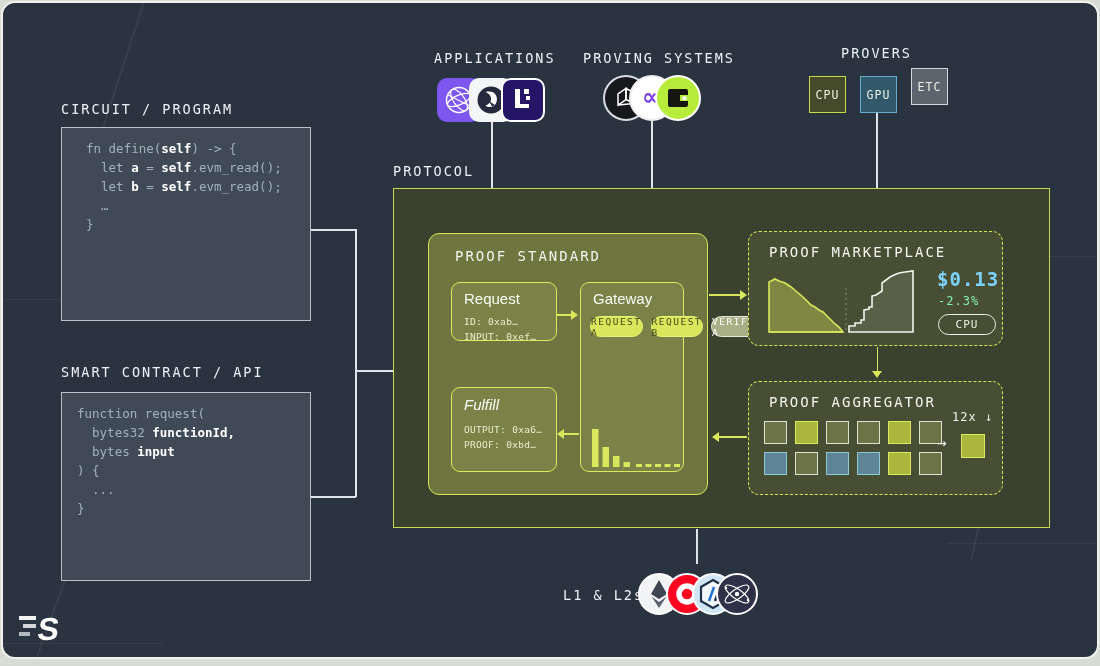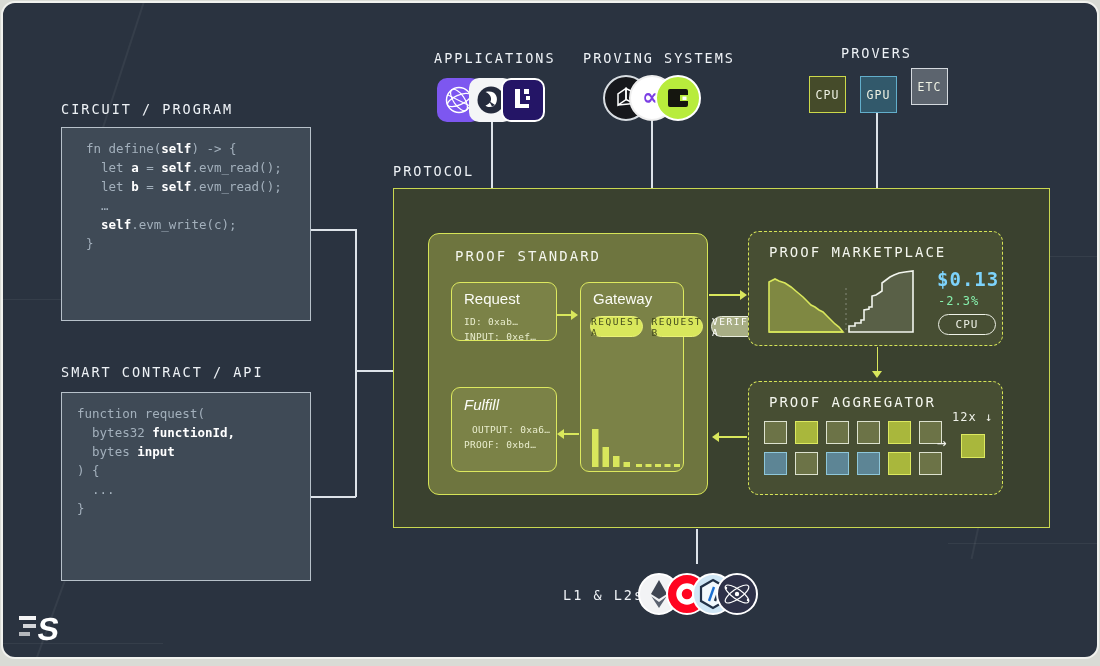--- a/index.html
+++ b/index.html
@@ -67,21 +67,20 @@
   <div class="abs deco" style="left:120px;top:-20px;width:2px;height:160px;transform:rotate(18deg);"></div>
   <div class="abs deco" style="left:1005px;top:200px;width:2px;height:360px;transform:rotate(12deg);"></div>
   <div class="abs deco" style="left:60px;top:480px;width:2px;height:200px;transform:rotate(20deg);"></div>
 
   <div class="abs sec-label mono" style="left:58px;top:98px;">CIRCUIT / PROGRAM</div>
   <div class="abs code-box" style="left:58px;top:124px;width:250px;height:194px;padding-left:24px;">
       <div class="code-line"><span class="dim">fn define(</span><span class="bright">self</span><span class="dim">) -&gt; {</span></div>
       <div class="code-line"><span class="dim">  let </span><span class="bright">a</span><span class="dim"> = </span><span class="bright">self</span><span class="dim">.evm_read();</span></div>
       <div class="code-line"><span class="dim">  let </span><span class="bright">b</span><span class="dim"> = </span><span class="bright">self</span><span class="dim">.evm_read();</span></div>
       <div class="code-line"><span class="dim">  …</span></div>
-      <div class="code-line"><span class="dim">  </span><span class="bright">self</span><span class="dim">.evm_write(c);</span></div>
       <div class="code-line"><span class="dim">}</span></div>
     </div>
 
   <div class="abs sec-label mono" style="left:58px;top:361px;">SMART CONTRACT / API</div>
   <div class="abs code-box" style="left:58px;top:389px;width:250px;height:189px;">
       <div class="code-line"><span class="dim">function request(</span></div>
       <div class="code-line"><span class="dim">  bytes32 </span><span class="bright">functionId,</span></div>
       <div class="code-line"><span class="dim">  bytes </span><span class="bright">input</span></div>
       <div class="code-line"><span class="dim">) {</span></div>
       <div class="code-line"><span class="dim">  ...</span></div>
@@ -156,21 +155,21 @@
     <div class="abs box-title mono" style="left:26px;top:14px;">PROOF STANDARD</div>
 
     <div class="abs inner-box" style="left:22px;top:48px;width:106px;height:59px;">
       <div class="abs inner-title sans" style="left:12px;top:7px;">Request</div>
       <div class="abs inner-line mono" style="left:12px;top:33px;">ID: 0xab…</div>
       <div class="abs inner-line mono" style="left:12px;top:48px;">INPUT: 0xef…</div>
     </div>
 
     <div class="abs inner-box" style="left:22px;top:153px;width:106px;height:85px;">
       <div class="abs inner-title sans" style="left:12px;top:8px;font-style:italic;">Fulfill</div>
-      <div class="abs inner-line mono" style="left:20px;top:36px;">OUTPUT: 0xa6…</div>
+      <div class="abs inner-line mono" style="left:12px;top:36px;">OUTPUT: 0xa6…</div>
       <div class="abs inner-line mono" style="left:12px;top:51px;">PROOF: 0xbd…</div>
     </div>
 
     <div class="abs inner-box" style="left:151px;top:48px;width:104px;height:190px;">
       <div class="abs inner-title sans" style="left:12px;top:7px;">Gateway</div>
       <div class="abs" style="left:9px;top:33px;width:86px;display:flex;flex-direction:row;gap:8px;">
           <div class="pill bright">REQUEST A</div>
           <div class="pill bright">REQUEST B</div>
           <div class="pill muted">VERIFIER A</div>
           <div class="pill muted">VERIFIER B</div>

